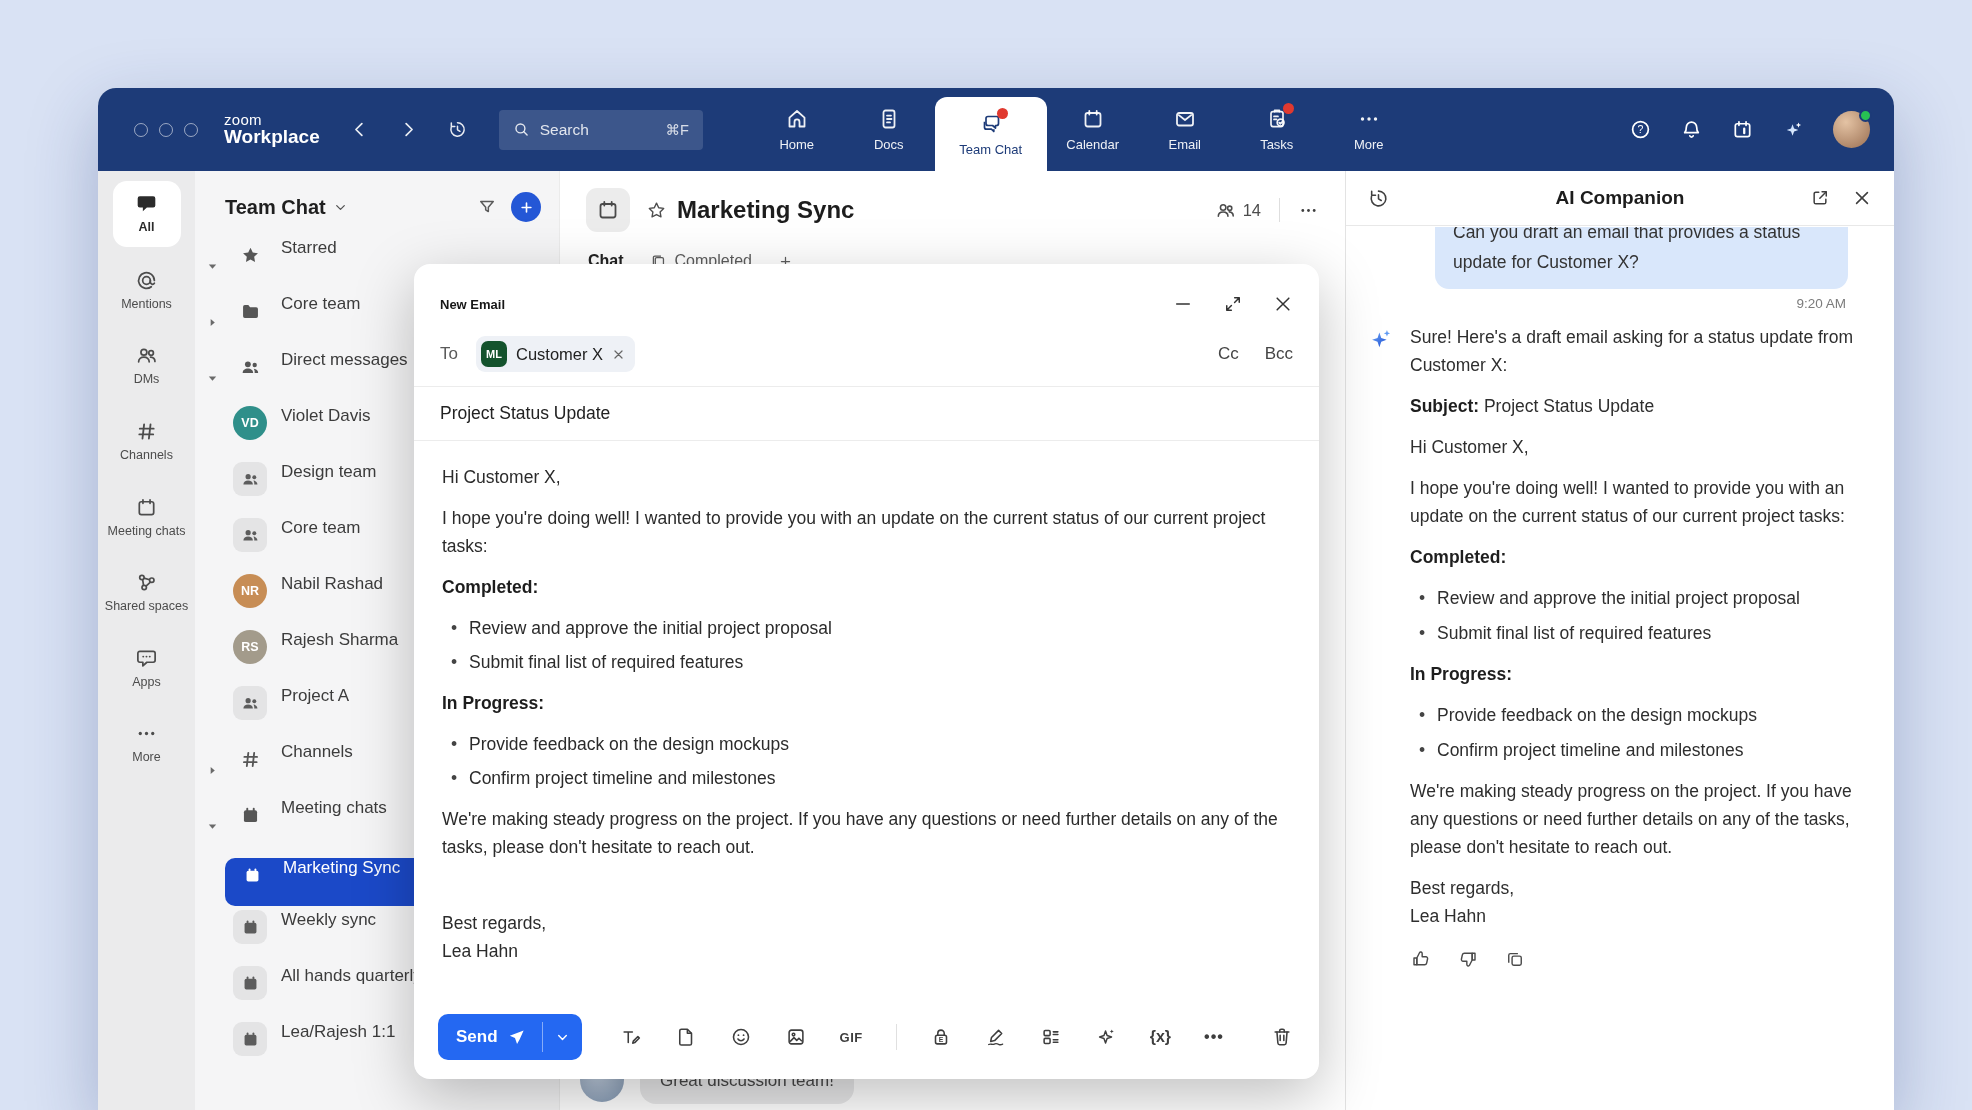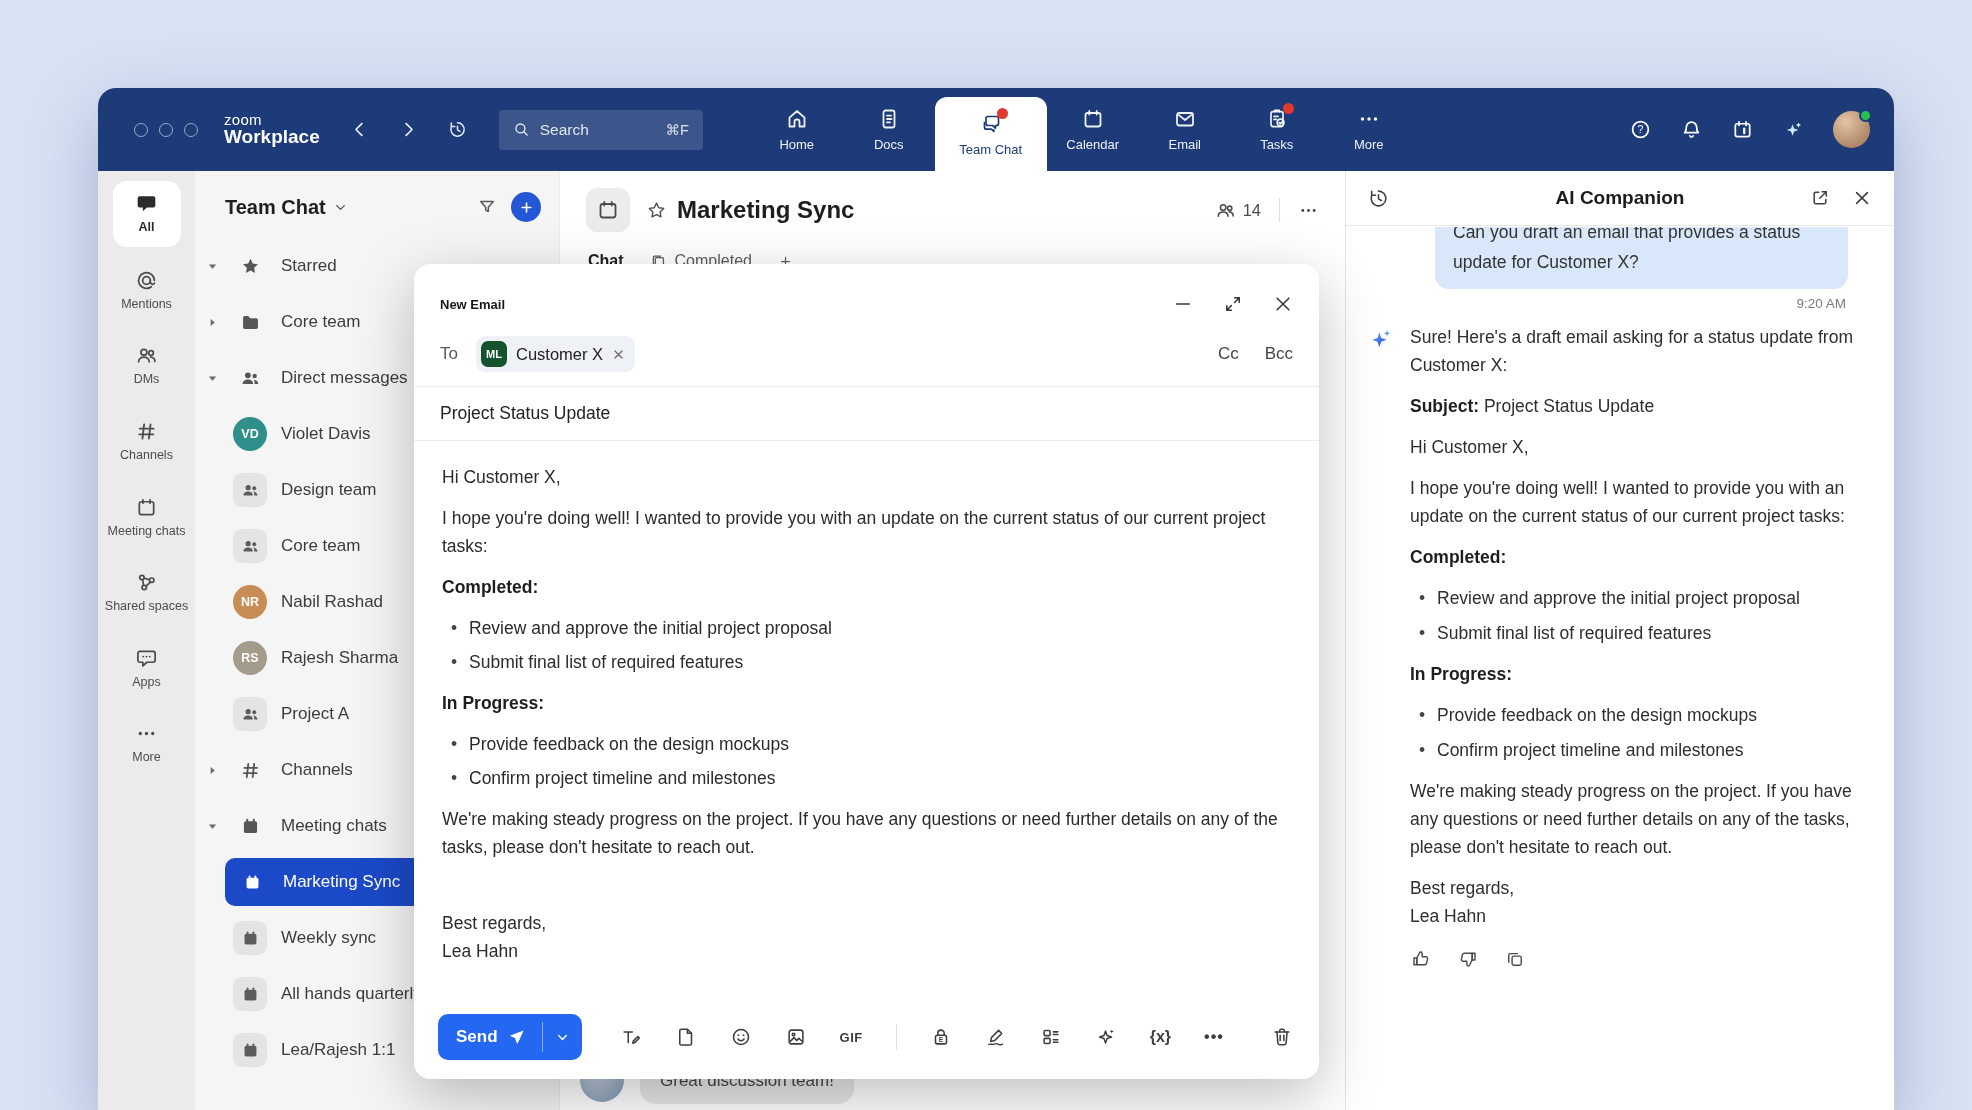--- a/index.html
+++ b/index.html
@@ -59,21 +59,21 @@
   .cl-head{display:flex;align-items:center;padding:21px 18px 0 30px}
   .cl-title{font-size:20px;font-weight:700;color:#1f1f1f}
   .cl-title-chev{margin-left:8px;color:#555}
   .cl-title-chev svg{width:13px;height:13px}
   .cl-actions{margin-left:auto;display:flex;align-items:center;gap:14px}
   .cl-filter{color:#5a5a5a}
   .cl-filter svg{width:20px;height:20px}
   .cl-add{width:30px;height:30px;border-radius:50%;background:#2457d6;color:#fff;display:flex;align-items:center;justify-content:center}
   .cl-add svg{width:15px;height:15px}
   .cl-list{margin-top:16px}
-  .crow{display:flex;align-items:center;height:56px;padding-left:12px}
+  .crow{display:flex;height:56px;padding-left:12px}
   .crow .chev{width:26px;color:#6a6a6a;display:flex;align-items:center}
   .crow .chev svg{width:11px;height:11px}
   .crow .slot{width:34px;height:34px;display:flex;align-items:center;justify-content:center;flex:none}
   .crow .glyph{color:#565656}
   .crow .glyph svg{width:21px;height:21px}
   .crow .tile{width:34px;height:34px;border-radius:9px;background:#e4e4e5;display:flex;align-items:center;justify-content:center;color:#5c5c5c}
   .crow .tile svg{width:19px;height:19px}
   .crow .cavatar{width:34px;height:34px;border-radius:50%;color:#fff;font-size:12.5px;font-weight:700;
     display:flex;align-items:center;justify-content:center}
   .crow .clabel{margin-left:14px;font-size:17px;color:#3c3c3c;white-space:nowrap}

